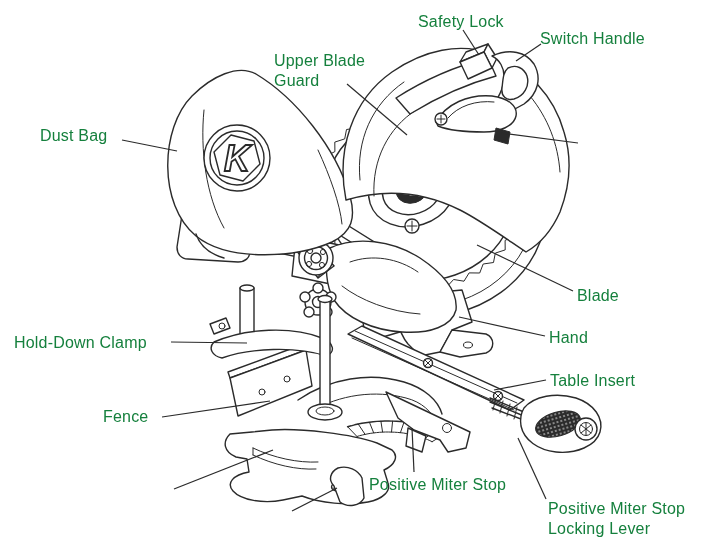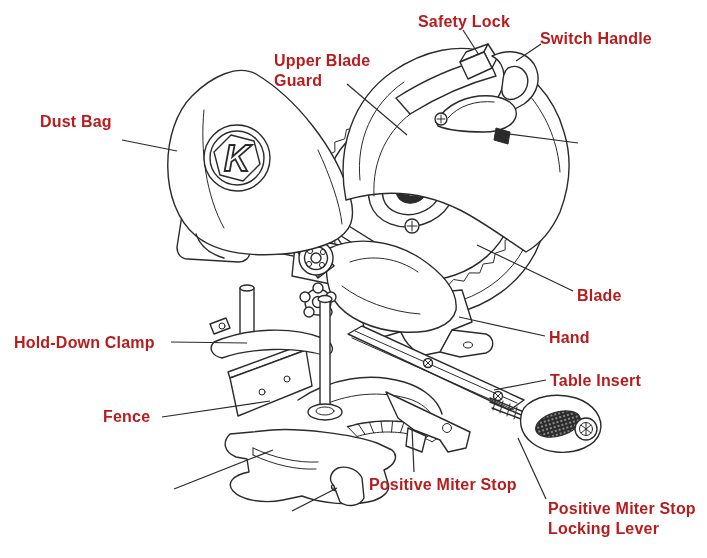--- a/index.html
+++ b/index.html
@@ -1,20 +1,20 @@
 <!DOCTYPE html>
 <html><head>
 <meta charset="utf-8">
 <style>
   html,body{margin:0;padding:0;background:#ffffff;}
   .stage{position:relative;width:707px;height:558px;background:#ffffff;overflow:hidden;
          font-family:"Liberation Sans", sans-serif;}
   .stage svg{position:absolute;left:0;top:0;}
-  .lbl{position:absolute;font-size:16px;line-height:20px;color:#b91c1c;letter-spacing:0.2px;
-       white-space:pre-line;font-weight:bold;}
+  .lbl{position:absolute;font-size:16px;line-height:20px;color:#15803d;letter-spacing:0.2px;
+       white-space:pre-line;}
   svg *{vector-effect:non-scaling-stroke;}
   .s{fill:none;stroke:#2b2b2b;stroke-width:1.4;stroke-linecap:round;stroke-linejoin:round;}
   .f{fill:#ffffff;stroke:#2b2b2b;stroke-width:1.4;stroke-linejoin:round;}
   .thin{stroke-width:1;}
   .dark{fill:#2b2b2b;stroke:#2b2b2b;}
   .leader{stroke:#2b2b2b;stroke-width:1.2;fill:none;}
 </style>
 </head>
 <body>
 
@@ -203,21 +203,21 @@
     <line class="leader" x1="414" y1="472" x2="412" y2="428"></line>
     <line class="leader" x1="292" y1="511" x2="337" y2="488"></line>
     <line class="leader" x1="546" y1="499" x2="518" y2="438"></line>
   </g>
 </svg>
 
   <div class="lbl" style="left:418px;top:12px">Safety Lock</div>
   <div class="lbl" style="left:540px;top:29px">Switch Handle</div>
   <div class="lbl" style="left:274px;top:51px">Upper Blade
 Guard</div>
-  <div class="lbl" style="left:40px;top:112px">Dust Bag</div>
+  <div class="lbl" style="left:40px;top:126px">Dust Bag</div>
   <div class="lbl" style="left:577px;top:286px">Blade</div>
   <div class="lbl" style="left:549px;top:328px">Hand</div>
   <div class="lbl" style="left:550px;top:371px">Table Insert</div>
   <div class="lbl" style="left:14px;top:333px">Hold-Down Clamp</div>
   <div class="lbl" style="left:103px;top:407px">Fence</div>
   <div class="lbl" style="left:369px;top:475px">Positive Miter Stop</div>
   <div class="lbl" style="left:548px;top:499px">Positive Miter Stop
 Locking Lever</div>
 </div>
 

